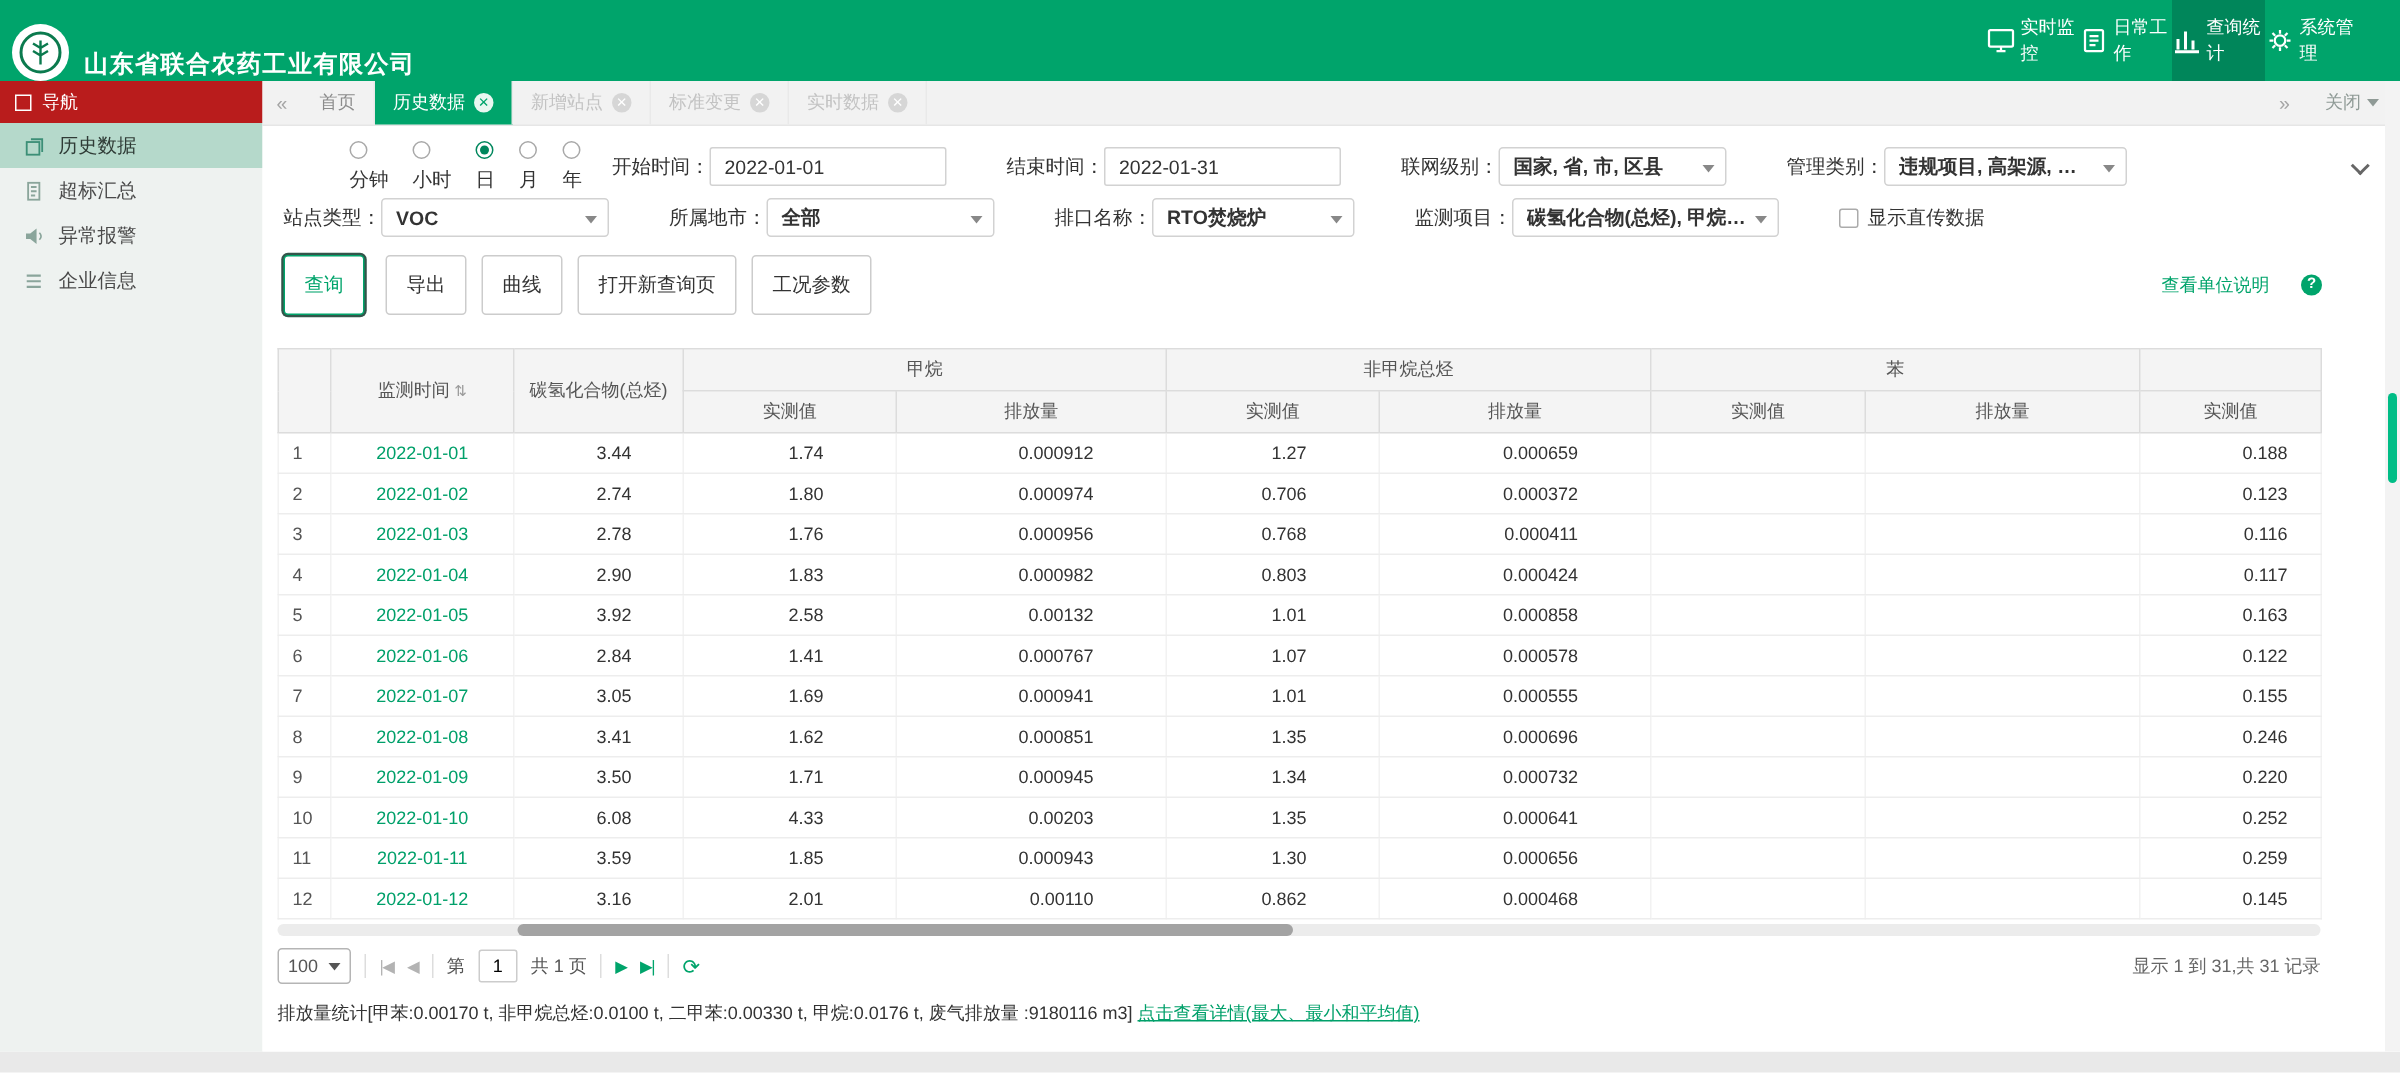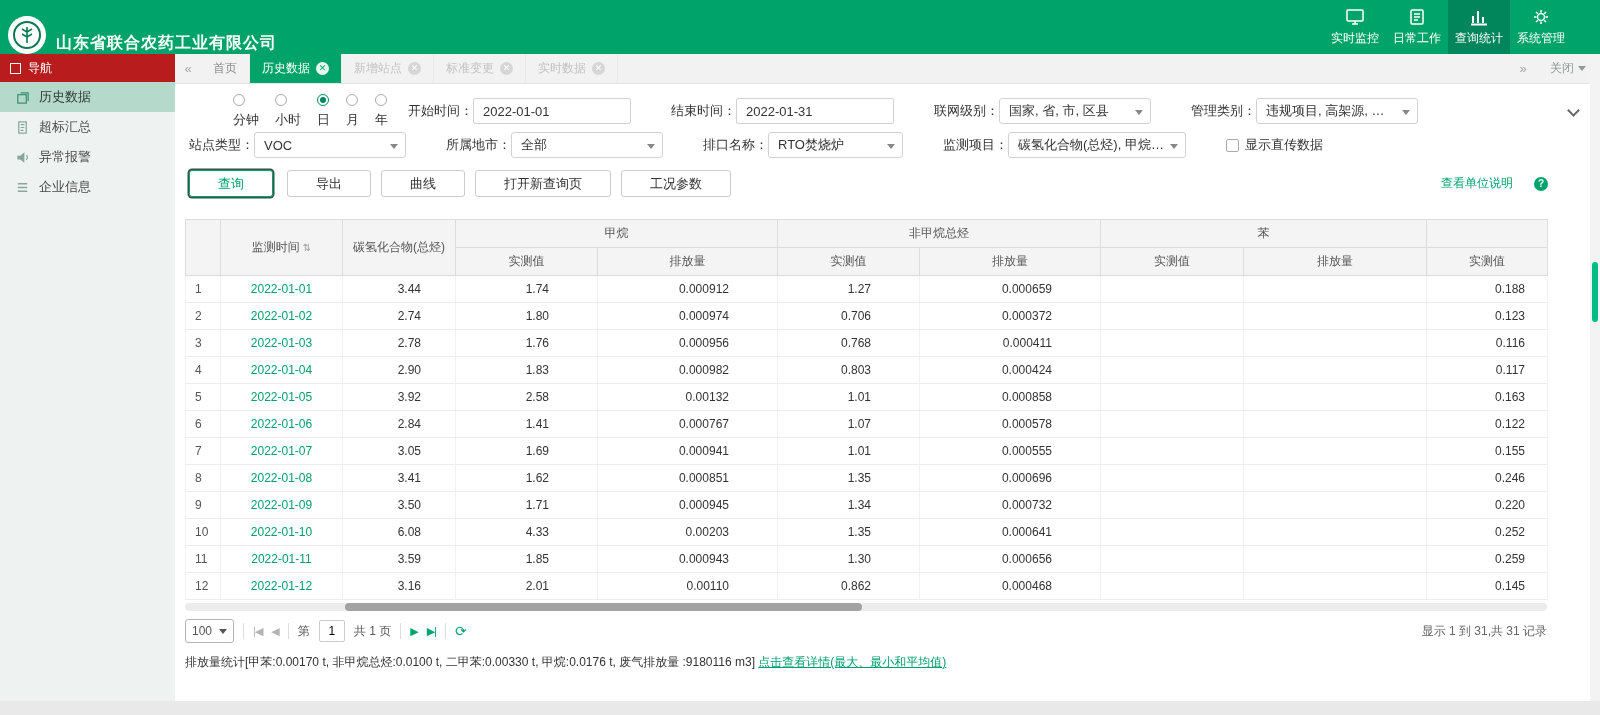--- a/index.html
+++ b/index.html
@@ -8,21 +8,21 @@
     font-family:"Liberation Sans","DejaVu Sans",sans-serif;
     font-size:13px; color:#333; background:#e9e9e9;
   }
   .app { width:1600px; height:701px; background:#fff; display:flex; flex-direction:column; }
 
   
   .topbar { height:54px; background:#00a46b; display:flex; align-items:flex-end; padding:0 0 0 8px; flex:0 0 auto; }
   .logo { width:38px; height:38px; border-radius:50%; background:#fff; display:flex; align-items:center; justify-content:center; margin-right:10px; }
   .company-title { color:#fff; font-size:16px; font-weight:bold; letter-spacing:1px; }
   .top-nav { margin-left:auto; display:flex; height:54px; align-items:stretch; margin-right:28px; }
-  .nav-item { width:62px; display:flex; flex-direction:column; align-items:center; justify-content:center; gap:3px; color:#fff; font-size:12px; cursor:pointer; }
+  .nav-item { width:62px; display:flex; flex-direction:row; align-items:center; justify-content:center; gap:3px; color:#fff; font-size:12px; cursor:pointer; }
   .nav-item.active { background:#00865a; }
   .nav-icon { height:20px; display:flex; align-items:center; }
 
   
   .main { flex:1; display:flex; min-height:0; position:relative; }
 
   
   .sidebar { width:175px; background:#eef2f0; flex:0 0 auto; }
   .side-title { height:28px; background:#b91c1c; color:#fff; font-size:12px; display:flex; align-items:center; gap:7px; padding-left:10px; }
   .side-title-icon { width:11px; height:11px; border:1.5px solid #fff; display:inline-block; }
@@ -52,29 +52,29 @@
   .row1 { padding-left:58px; }
   .row2 { padding-left:14px; }
   .fgroup { display:flex; align-items:center; margin-right:40px; }
   .flabel { color:#333; white-space:nowrap; }
   .radio-group { display:flex; gap:16px; margin-right:20px; }
   .radio-item { display:flex; align-items:flex-start; gap:5px; cursor:pointer;flex-direction:column; }
   .radio-circle { width:12px; height:12px; border:1px solid #a9a9a9; border-radius:50%; background:#fff; display:inline-block; position:relative; }
   .radio-circle.checked { border-color:#00875d; }
   .radio-circle.checked::after { content:""; position:absolute; left:2px; top:2px; width:6px; height:6px; border-radius:50%; background:#00875d; }
   .txt-input { width:158px; height:26px; border:1px solid #d2d2d2; border-radius:2px; padding:0 9px; font-size:13px; color:#333; font-family:inherit; }
-  .sel { height:26px; border:1px solid #d2d2d2; border-radius:3px; background:#fff; display:flex; align-items:center; padding:0 20px 0 9px; position:relative; cursor:pointer; }
+  .sel { height:26px; border:1px solid #d2d2d2; border-radius:3px; background:#fff; display:flex; align-items:center; padding:0 20px 0 9px; position:relative; cursor:pointer;font-weight:bold; }
   .sel-text { white-space:nowrap; overflow:hidden; text-overflow:ellipsis; flex:1; }
   .sel .caret { position:absolute; right:7px; top:11px; width:0; height:0; border-left:4px solid transparent; border-right:4px solid transparent; border-top:5px solid #888; }
   .checkbox-group { display:flex; align-items:center; gap:6px; cursor:pointer; }
   .checkbox-box { width:13px; height:13px; border:1px solid #ababab; border-radius:2px; background:#fff; display:inline-block; }
   .collapse-chevron { position:absolute; right:22px; top:22px; width:9px; height:9px; border-right:2px solid #666; border-bottom:2px solid #666; transform:rotate(45deg); cursor:pointer; }
 
   .actions { display:flex; align-items:center; gap:10px; padding:8px 0 6px 14px; }
-  .btn { height:27px; padding:0 28px; background:#fff; border:1px solid #ccc; border-radius:3px; font-size:13px; color:#333; font-family:Liberation Serif, serif; cursor:pointer; }
+  .btn { height:40px; padding:0 13px; background:#fff; border:1px solid #ccc; border-radius:3px; font-size:13px; color:#333; font-family:Liberation Serif, serif; cursor:pointer; }
   .btn-query { color:#00a46b; border:1px solid #00a46b; box-shadow:0 0 0 1.5px #33554a; margin-right:4px; }
   .unit-link { margin-left:auto; margin-right:52px; display:flex; align-items:center; gap:21px; color:#00a46b; font-size:12px; cursor:pointer; }
   .help-circle { width:14px; height:14px; border-radius:50%; background:#00a46b; color:#fff; font-size:10px; font-weight:bold; line-height:14px; text-align:center; display:inline-block; }
 
   
   .table-wrap { margin:16px 0 0 10px; width:1362px; }
   table { border-collapse:collapse; table-layout:fixed; width:1362px; font-size:12px; }
   th { background:#f4f4f4; border:1px solid #dcdcdc; height:28px; font-weight:normal; color:#555; text-align:center; }
   td { border:1px solid #ededed; border-left:1px solid #f2f2f2; border-right:1px solid #f2f2f2; height:27px; color:#333; font-size:12px; background:#fff; }
   .c-idx { text-align:left; padding-left:9px; color:#555; }

